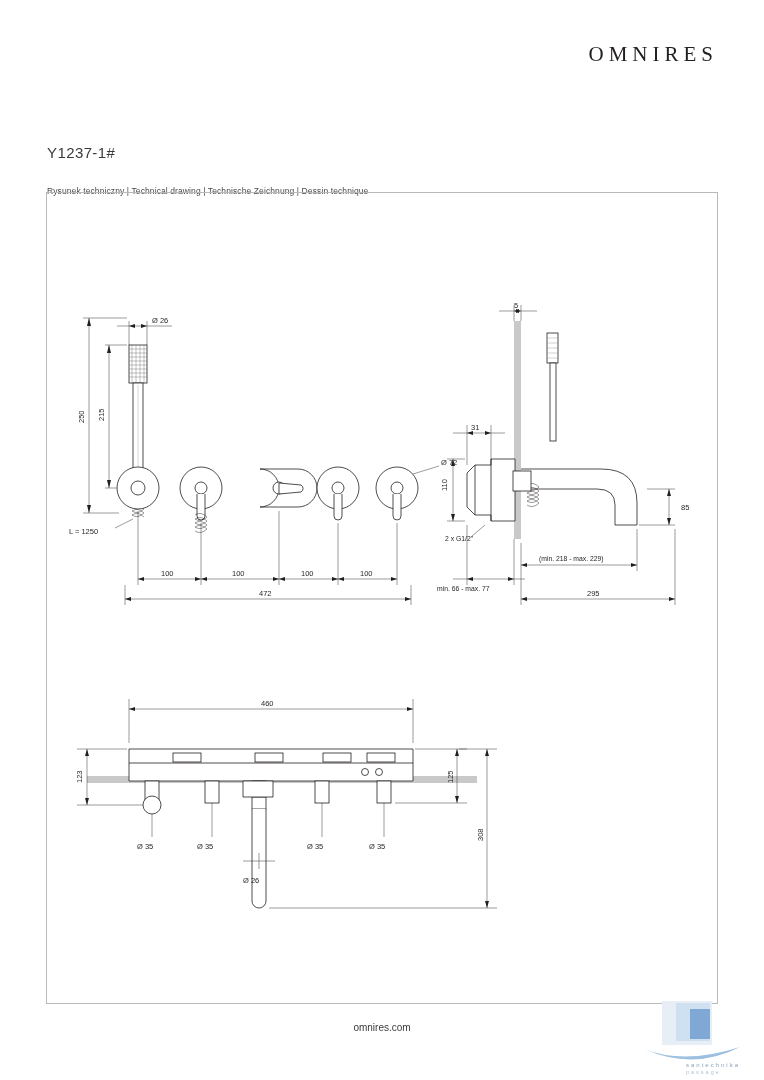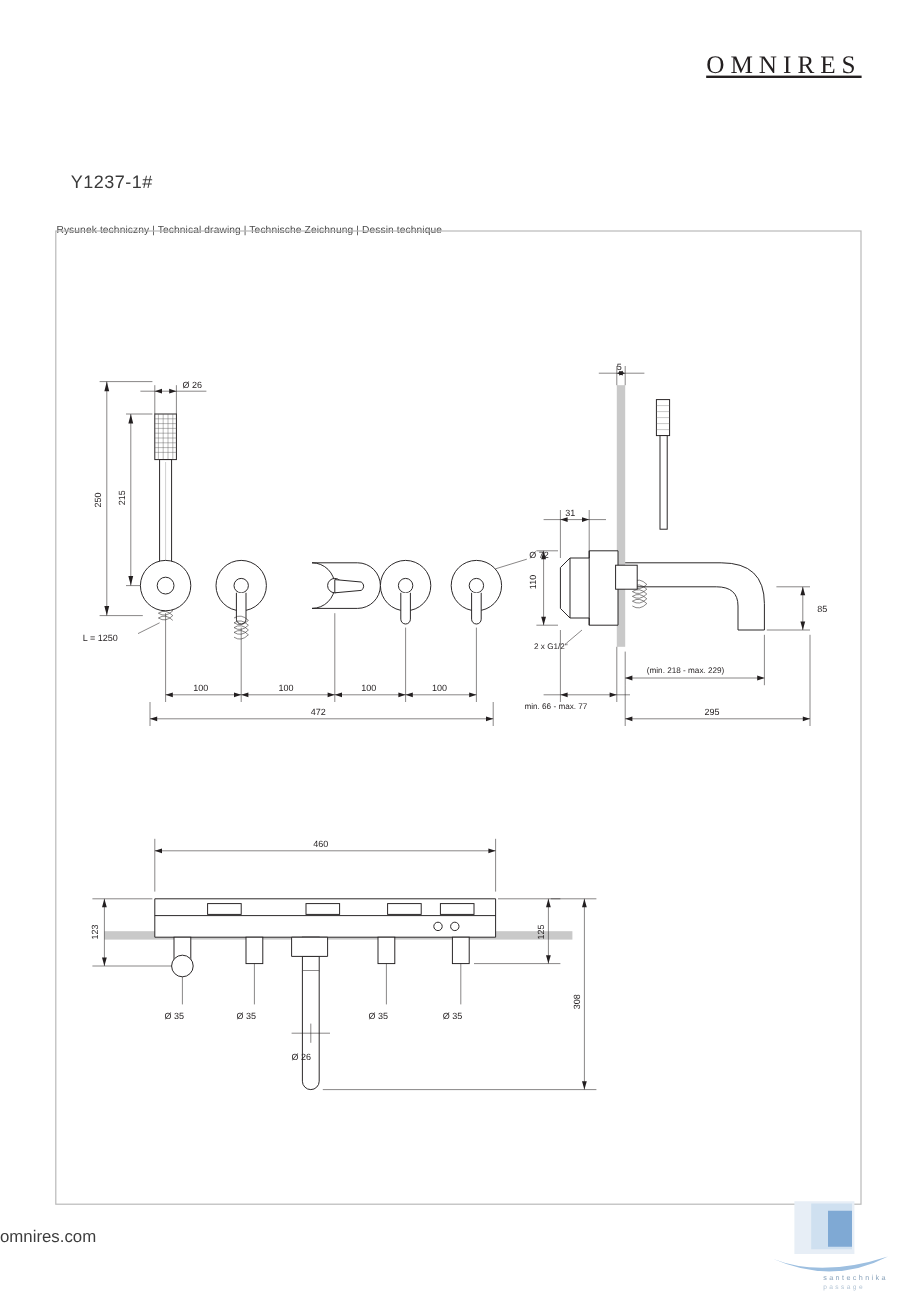--- a/index.html
+++ b/index.html
@@ -23,30 +23,28 @@
   
   .brand {
     position: absolute;
     top: 42px;
     right: 46px;
     font-size: 21px;
     letter-spacing: 5px;
     font-family: "Liberation Serif", serif;
     color: #231f20;
     font-weight: 400;
-    text-decoration: underline;
   }
   .model-code {
     position: absolute;
     left: 47px;
     top: 144px;
     font-size: 15px;
     color: #3a3a3a;
     letter-spacing: 0.4px;
-    margin-left: 12px;
   }
   .subtitle {
     position: absolute;
     left: 47px;
     top: 186px;
     font-size: 8.5px;
     color: #4a4a4a;
     letter-spacing: 0.1px;
   }
   
@@ -57,21 +55,22 @@
     width: 672px;
     height: 812px;
     border: 1px solid #b9b9b9;
     box-sizing: border-box;
   }
   .footer-link {
     position: absolute;
     left: 0;
     right: 0;
     top: 1022px;
-    font-size: 14px;
+    text-align: center;
+    font-size: 10px;
     color: #3c3c3c;
   }
   
   .watermark {
     position: absolute;
     right: 10px;
     bottom: 2px;
     width: 130px;
     height: 105px;
     pointer-events: none;

